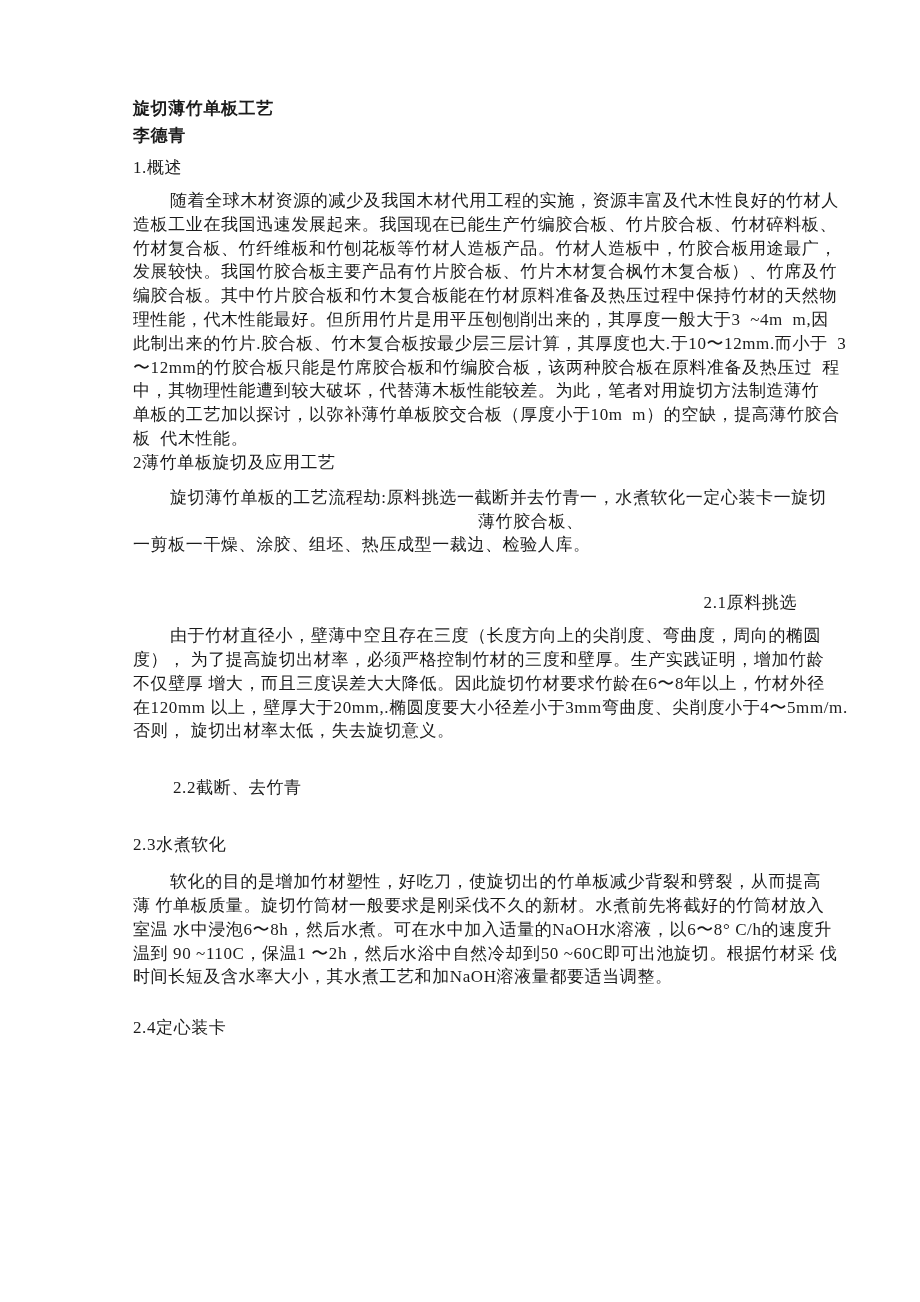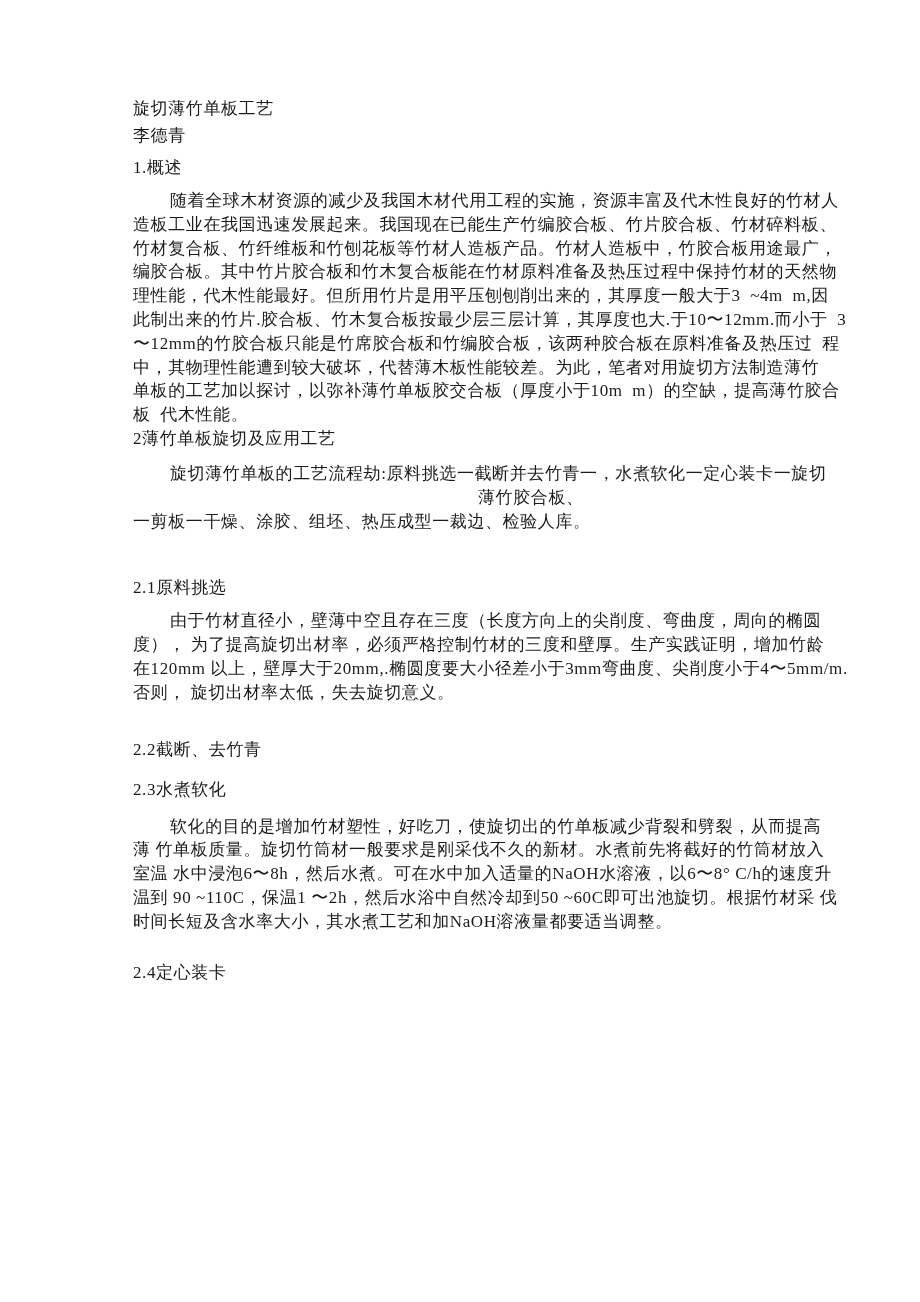--- a/index.html
+++ b/index.html
@@ -28,31 +28,31 @@
     top: 0;
     width: 664px;
   }
   .line, .heading, .title-line {
     font-size: 17px;
     letter-spacing: 0.6px;
     white-space: pre;
     line-height: 23.8px;
     height: 23.8px;
   }
-  .title-line { line-height: 27px; height: 27px; }
+  .title-line { line-height: 27px; height: 27px; font-weight: bold; }
   .heading   { line-height: 24px; height: 24px; }
 
   .mt-title    { margin-top: 95px; }
   .mt-h1       { margin-top: 7px; }
   .mt-para     { margin-top: 9px; }
   .mt-h2       { }
   .mt-flow     { margin-top: 11px; }
-  .mt-h21      { margin-top: 43px; }
-  .mt-h22      { margin-top: 33px; }
-  .mt-h23      { margin-top: 16px; }
+  .mt-h21      { margin-top: 34px; text-align: right; }
+  .mt-h22      { margin-top: 33px; margin-left: 40px; }
+  .mt-h23      { margin-top: 33px; }
   .mt-para23   { margin-top: 13px; }
   .mt-h24      { margin-top: 27px; }
 
   .indent { text-indent: 37px; }
   .float-a { padding-left: 345px; }
   .float-b { padding-left: 322px; }
 </style>
 </head>
 <body>
 
@@ -61,20 +61,21 @@
 
     <div class="title-line mt-title">旋切薄竹单板工艺</div>
     <div class="title-line">李德青</div>
 
     <div class="heading mt-h1">1.概述</div>
 
     <div>
       <div class="line mt-para indent">随着全球木材资源的减少及我国木材代用工程的实施，资源丰富及代木性良好的竹材人</div>
       <div class="line">造板工业在我国迅速发展起来。我国现在已能生产竹编胶合板、竹片胶合板、竹材碎料板、</div>
       <div class="line">竹材复合板、竹纤维板和竹刨花板等竹材人造板产品。竹材人造板中，竹胶合板用途最广，</div>
+      <div class="line">发展较快。我国竹胶合板主要产品有竹片胶合板、竹片木材复合枫竹木复合板）、竹席及竹</div>
       <div class="line">编胶合板。其中竹片胶合板和竹木复合板能在竹材原料准备及热压过程中保持竹材的天然物</div>
       <div class="line">理性能，代木性能最好。但所用竹片是用平压刨刨削出来的，其厚度一般大于3  ~4m  m,因</div>
       <div class="line">此制出来的竹片.胶合板、竹木复合板按最少层三层计算，其厚度也大.于10〜12mm.而小于  3</div>
       <div class="line">〜12mm的竹胶合板只能是竹席胶合板和竹编胶合板，该两种胶合板在原料准备及热压过  程</div>
       <div class="line">中，其物理性能遭到较大破坏，代替薄木板性能较差。为此，笔者对用旋切方法制造薄竹</div>
       <div class="line">单板的工艺加以探讨，以弥补薄竹单板胶交合板（厚度小于10m  m）的空缺，提高薄竹胶合</div>
       <div class="line">板  代木性能。</div>
     </div>
 
     <div class="heading mt-h2">2薄竹单板旋切及应用工艺</div>
@@ -83,20 +84,21 @@
       <div class="line mt-flow indent">旋切薄竹单板的工艺流程劫:原料挑选一截断并去竹青一，水煮软化一定心装卡一旋切</div>
       <div class="line float-a">薄竹胶合板、</div>
       <div class="line">一剪板一干燥、涂胶、组坯、热压成型一裁边、检验人库。</div>
     </div>
 
     <div class="heading mt-h21">2.1原料挑选</div>
 
     <div>
       <div class="line mt-para indent">由于竹材直径小，壁薄中空且存在三度（长度方向上的尖削度、弯曲度，周向的椭圆</div>
       <div class="line">度）， 为了提高旋切出材率，必须严格控制竹材的三度和壁厚。生产实践证明，增加竹龄</div>
+      <div class="line">不仅壁厚 增大，而且三度误差大大降低。因此旋切竹材要求竹龄在6〜8年以上，竹材外径</div>
       <div class="line">在120mm 以上，壁厚大于20mm,.椭圆度要大小径差小于3mm弯曲度、尖削度小于4〜5mm/m.</div>
       <div class="line">否则， 旋切出材率太低，失去旋切意义。</div>
     </div>
 
     <div class="heading mt-h22">2.2截断、去竹青</div>
 
 
     <div class="heading mt-h23">2.3水煮软化</div>
 
     <div>

